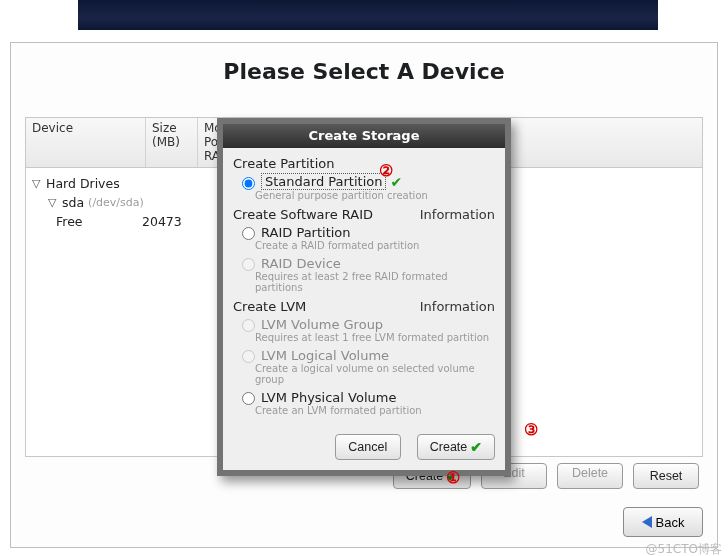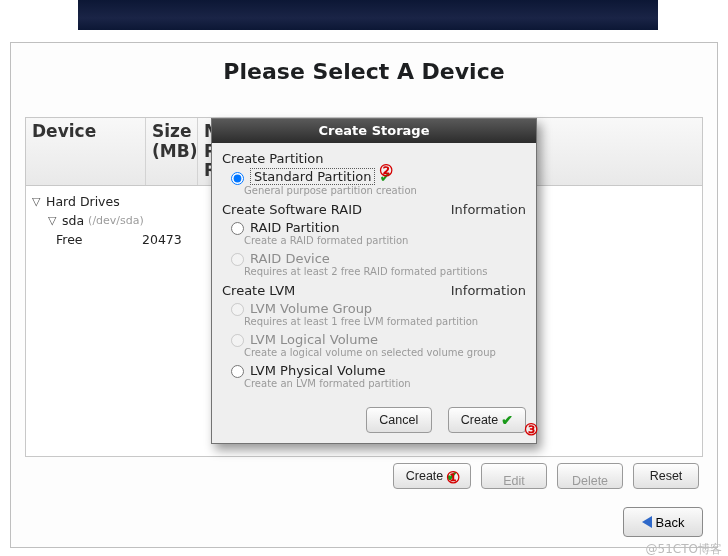--- a/index.html
+++ b/index.html
@@ -35,31 +35,30 @@
   .table-frame {
     position: absolute;
     left: 14px; right: 14px; top: 74px; bottom: 90px;
     border: 1px solid #c8c8c8;
     background: #fff;
   }
   .thead {
     display: flex;
     background: linear-gradient(#f8f8f8,#e9e9e9);
     border-bottom: 1px solid #c8c8c8;
-    font-size: 17px;
+    font-size: 12px;
     color: #333;
-    font-weight: bold;
   }
   .thead > div {
     padding: 4px 6px;
     border-right: 1px solid #d3d3d3;
     line-height: 1.15;
   }
   .col-device { width: 120px; }
-  .col-size   { width: 52px; text-align: right;}
+  .col-size   { width: 52px; text-align: left;}
   .col-mount  { width: 70px; }
   .tbody { padding: 6px 4px; font-size: 12.5px; color: #222; }
   .tree-row { display:flex; align-items:center; padding:2px 2px; }
   .disclosure { width:12px; display:inline-block; font-size:11px; color:#555; margin-right:2px;}
   .devinfo { color:#9c9c9c; font-size:11px; margin-left:4px;}
   .indent1 { margin-left: 16px; }
   .indent2 { margin-left: 24px; }
 
   
   .toolbar-row {
@@ -69,21 +68,21 @@
     display: flex;
     gap: 10px;
   }
   .btn {
     display:inline-flex;
     align-items:center;
     justify-content:center;
     gap:3px;
     min-width: 66px;
     height: 26px;
-    padding: 0 12px;
+    padding: 8px 12px;
     border: 1px solid #9a9a9a;
     border-radius: 4px;
     background: linear-gradient(#fefefe,#e2e2e2);
     color:#222;
     font-size:12.5px;
     cursor:pointer;
   }
   .btn.disabled { color:#9a9a9a; cursor:default;align-items:flex-end;}
   .nav-row {
     position:absolute;
@@ -99,24 +98,24 @@
   }
   .arrow-left, .arrow-right {
     width:0;height:0;border-top:6px solid transparent;border-bottom:6px solid transparent;
   }
   .arrow-left  { border-right:10px solid #2e68c9;}
   .arrow-right { border-left:10px solid #2e68c9;}
 
   
   .modal {
     position:absolute;
-    left: 211px; top: 118px;
-    width: 326px;
+    left: 217px; top: 118px;
+    width: 294px;
     background:#efefef;
-    border:1px solid #737373;
+    border:6px solid #737373;
     box-shadow: 4px 6px 10px rgba(0,0,0,.4);
   }
   .modal-title {
     background: linear-gradient(#595959,#2c2c2c);
     color:#fff;
     text-align:center;
     font-weight:bold;
     font-size:13px;
     padding:4px 0 5px;
   }

